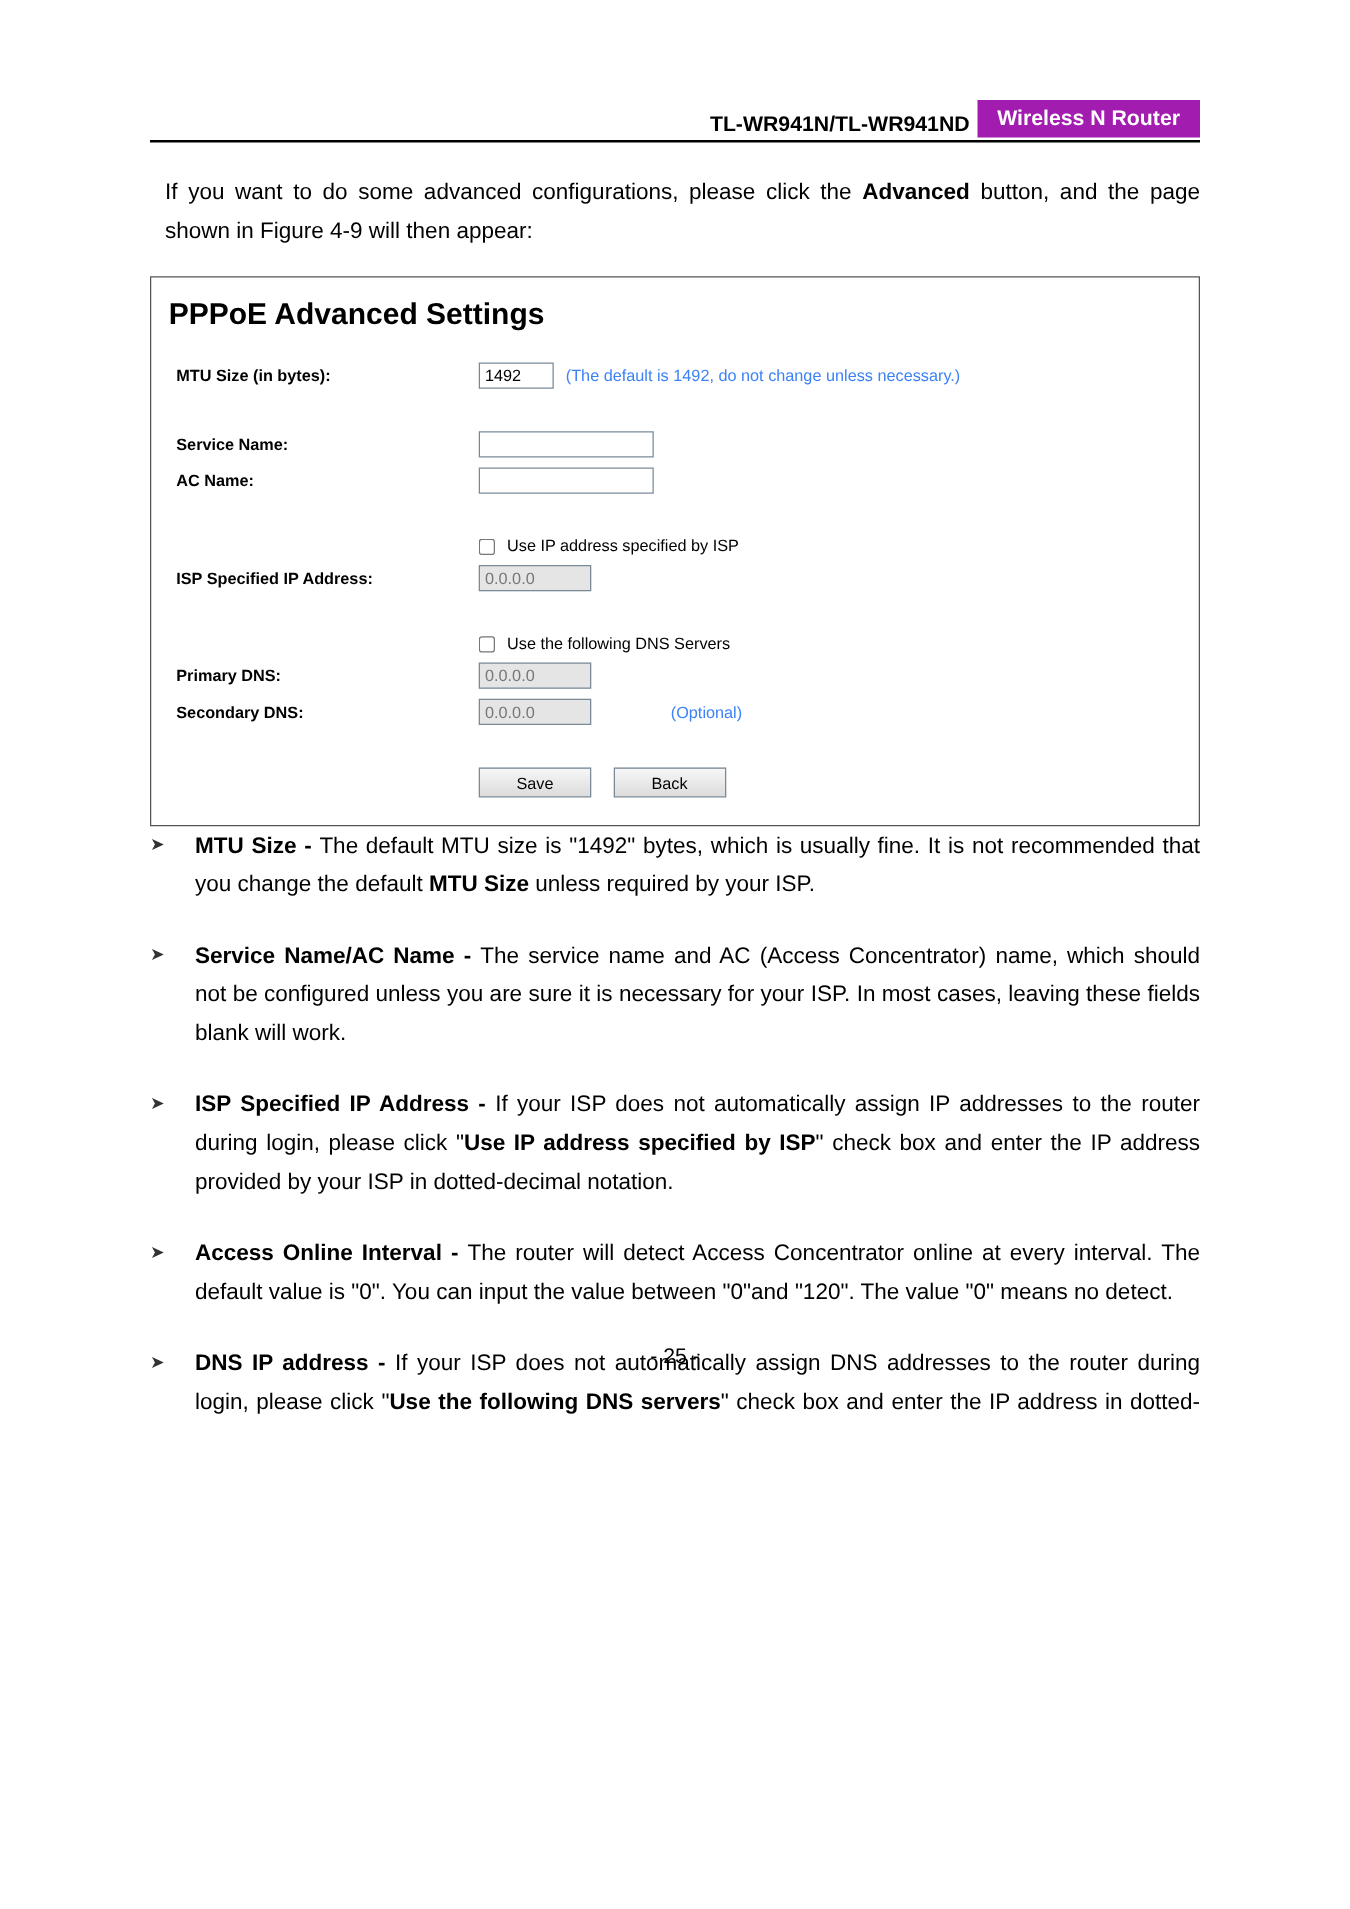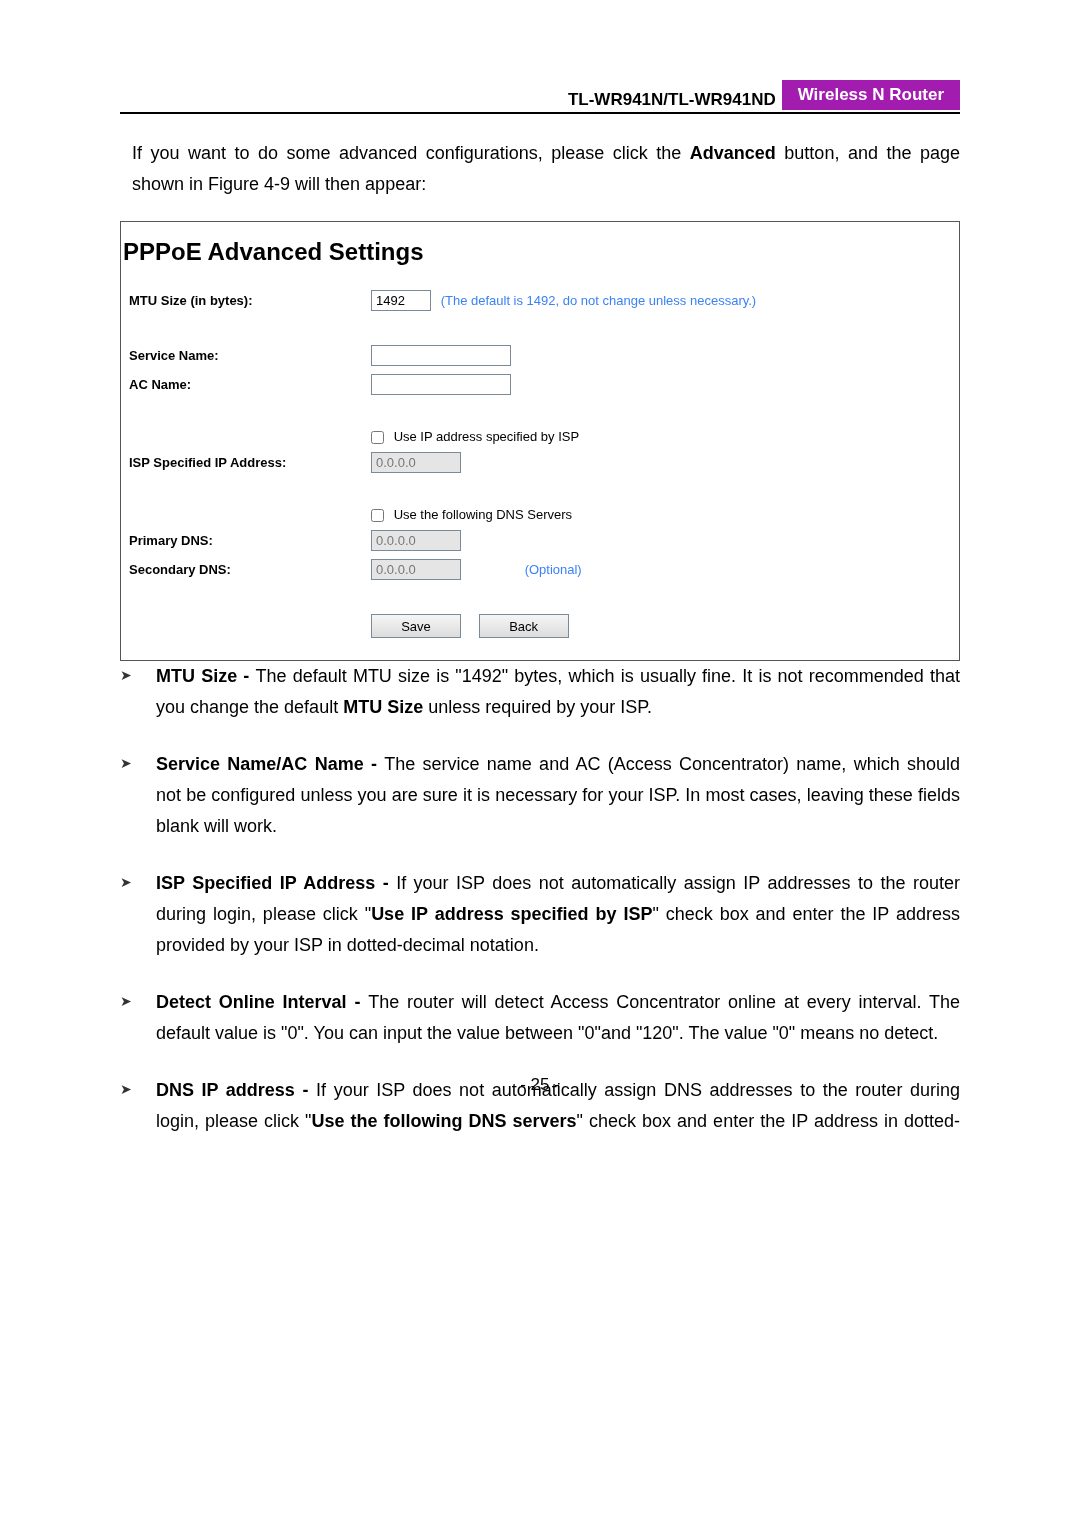--- a/index.html
+++ b/index.html
@@ -2,21 +2,21 @@
 <html><head>
 <meta charset="utf-8">
 <style>
   html,body{margin:0;padding:0;background:#fff;font-family:Arial,Helvetica,sans-serif;color:#000;}
   .page{width:1080px;height:1135px;margin:0 auto;position:relative;box-sizing:border-box;padding:80px 120px 0 120px;}
   .hdr{display:flex;align-items:stretch;height:30px;margin-bottom:2px;}
   .hdr-left{flex:1;display:flex;align-items:flex-end;justify-content:flex-end;padding-right:6px;font-weight:bold;font-size:17px;}
   .hdr-right{background:#a21caf;color:#fff;font-weight:bold;font-size:17px;display:flex;align-items:center;padding:0 16px;}
   .hr-top{border:0;border-top:2px solid #000;margin:0 0 24px 0;}
   .intro{font-size:18px;line-height:1.7;text-align:justify;margin:0 0 22px 12px;}
-  .panel{border:1px solid #555;padding:16px 18px 18px 2px;box-sizing:border-box;}
+  .panel{border:1px solid #555;padding:16px 18px 18px 14px;box-sizing:border-box;}
   .panel h2{font-family:Arial,Helvetica,sans-serif;font-size:24px;font-weight:bold;margin:0 0 20px 0;}
   .panel-table{width:100%;border-collapse:collapse;font-size:13px;font-family:Arial,Helvetica,sans-serif;}
   .panel-table td{padding:4px 6px;vertical-align:middle;}
   .label-cell{width:230px;text-align:left;font-weight:bold;white-space:nowrap;}
   .hint{font-size:13px;color:#3b82f6;margin-left:6px;}
   .txt-in{font-family:Arial;font-size:13px;border:1px solid #7a8a99;background:#fff;padding:2px 4px;box-sizing:border-box;}
   .txt-sm{width:60px;}
   .txt-md{width:140px;}
   .txt-ip{width:90px;background:#e5e5e5;color:#777;}
   .spacer-row td{height:18px;}
@@ -141,21 +141,21 @@
     </li>
     <li>
       <span class="bullet-ico">➤</span>
       <span class="bullet-txt">
         <span class="bold">ISP Specified IP Address - </span><span>If your ISP does not automatically assign IP addresses to the router during login, please click "</span><span class="bold">Use IP address specified by ISP</span><span>" check box and enter the IP address provided by your ISP in dotted-decimal notation.</span>
       </span>
     </li>
     <li>
       <span class="bullet-ico">➤</span>
       <span class="bullet-txt">
-        <span class="bold">Detect Online Interval - </span><span>The router will detect Access Concentrator online at every interval. The default value is "0". You can input the value between "0"and "120". The value "0" means no detect.</span>
+        <span class="bold">Access Online Interval - </span><span>The router will detect Access Concentrator online at every interval. The default value is "0". You can input the value between "0"and "120". The value "0" means no detect.</span>
       </span>
     </li>
     <li>
       <span class="bullet-ico">➤</span>
       <span class="bullet-txt">
         <span class="bold">DNS IP address - </span><span>If your ISP does not automatically assign DNS addresses to the router during login, please click "</span><span class="bold">Use the following DNS servers</span><span>" check box and enter the IP address in dotted-decimal notation of your ISP's primary DNS server. If a secondary DNS server address is available, enter it as well.</span>
       </span>
     </li>
   </ul>
 

